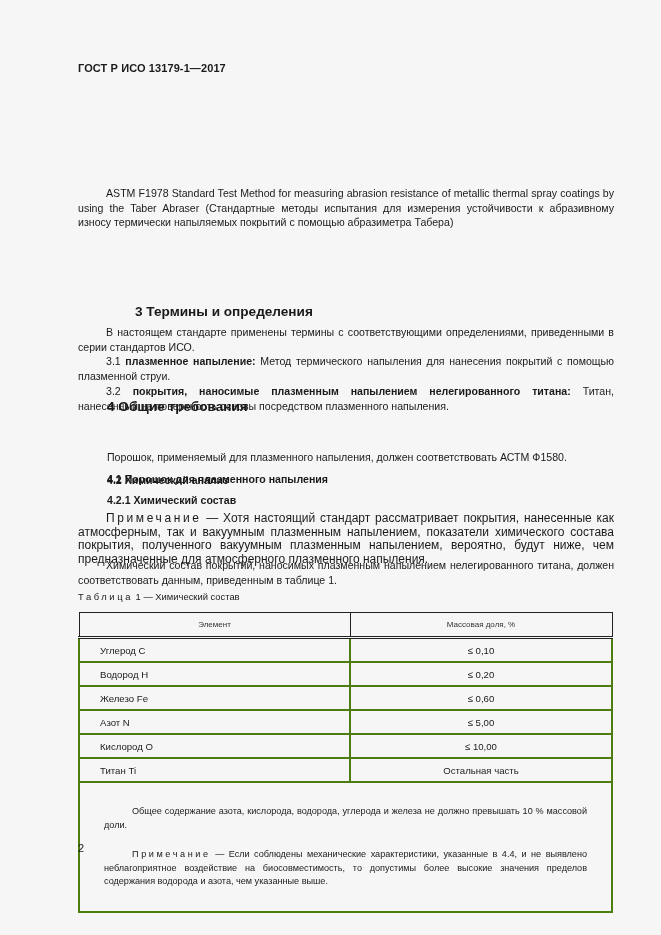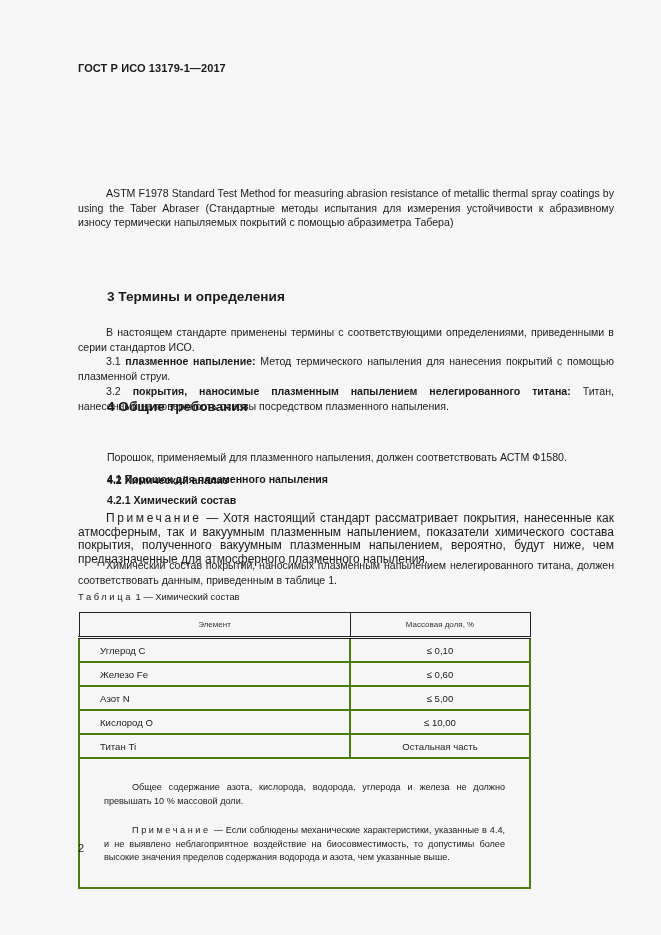--- a/index.html
+++ b/index.html
@@ -38,21 +38,21 @@
       position: absolute; left: 78px; width: 536px;
       font-size: 12px; line-height: 13.5px; text-align: justify;
     }
     .spaced { letter-spacing: 2.6px; }
     .caption {
       position: absolute; left: 78px; top: 591px;
       font-size: 9.4px;
     }
     table.chem {
       position: absolute; left: 78px; top: 612px;
-      width: 453px;
+      width: 535px;
       border-collapse: collapse;
       font-size: 9.6px;
     }
     table.chem th {
       font-weight: normal; font-size: 8px; color: #333;
       height: 21px; border: 1px solid #222;
       border-bottom: 3px double #222;
     }
     table.chem td {
       height: 22px; border: 2px solid #4d7c0f; padding: 0;
@@ -74,21 +74,21 @@
   </style>
 </head>
 <body>
 
 <div class="page">
 
   <div class="header">ГОСТ Р ИСО 13179-1—2017</div>
 
   <div class="para indent" style="top:186px;">ASTM F1978 Standard Test Method for measuring abrasion resistance of metallic thermal spray coatings by using the Taber Abraser (Стандартные методы испытания для измерения устойчивости к абразивному износу термически напыляемых покрытий с помощью абразиметра Табера)</div>
 
-  <div class="sec-title" style="top:289px;">3  Термины и определения</div>
+  <div class="sec-title" style="top:304px;margin-left:28px;">3  Термины и определения</div>
 
   <div class="para indent" style="top:325px;">В настоящем стандарте применены термины с соответствующими определениями, приведенными в серии стандартов ИСО.</div>
 
   <div class="para indent" style="top:354px;">
     <span>3.1 </span><b>плазменное напыление:</b><span> Метод термического напыления для нанесения покрытий с помощью плазменной струи.</span>
   </div>
   <div class="para indent" style="top:384px;">
     <span>3.2 </span><b>покрытия, наносимые плазменным напылением нелегированного титана:</b><span> Титан, нанесенный на поверхность основы посредством плазменного напыления.</span>
   </div>
 
@@ -115,20 +115,24 @@
         <th style="width:268px;">Элемент</th>
         <th>Массовая доля, %</th>
       </tr>
     </thead>
     <tbody>
       <tr>
         <td class="el">Углерод C</td>
         <td class="val">≤ 0,10</td>
       </tr>
       <tr>
+        <td class="el">Водород H</td>
+        <td class="val">≤ 0,20</td>
+      </tr>
+      <tr>
         <td class="el">Железо Fe</td>
         <td class="val">≤ 0,60</td>
       </tr>
       <tr>
         <td class="el">Азот N</td>
         <td class="val">≤ 5,00</td>
       </tr>
       <tr>
         <td class="el">Кислород O</td>
         <td class="val">≤ 10,00</td>

